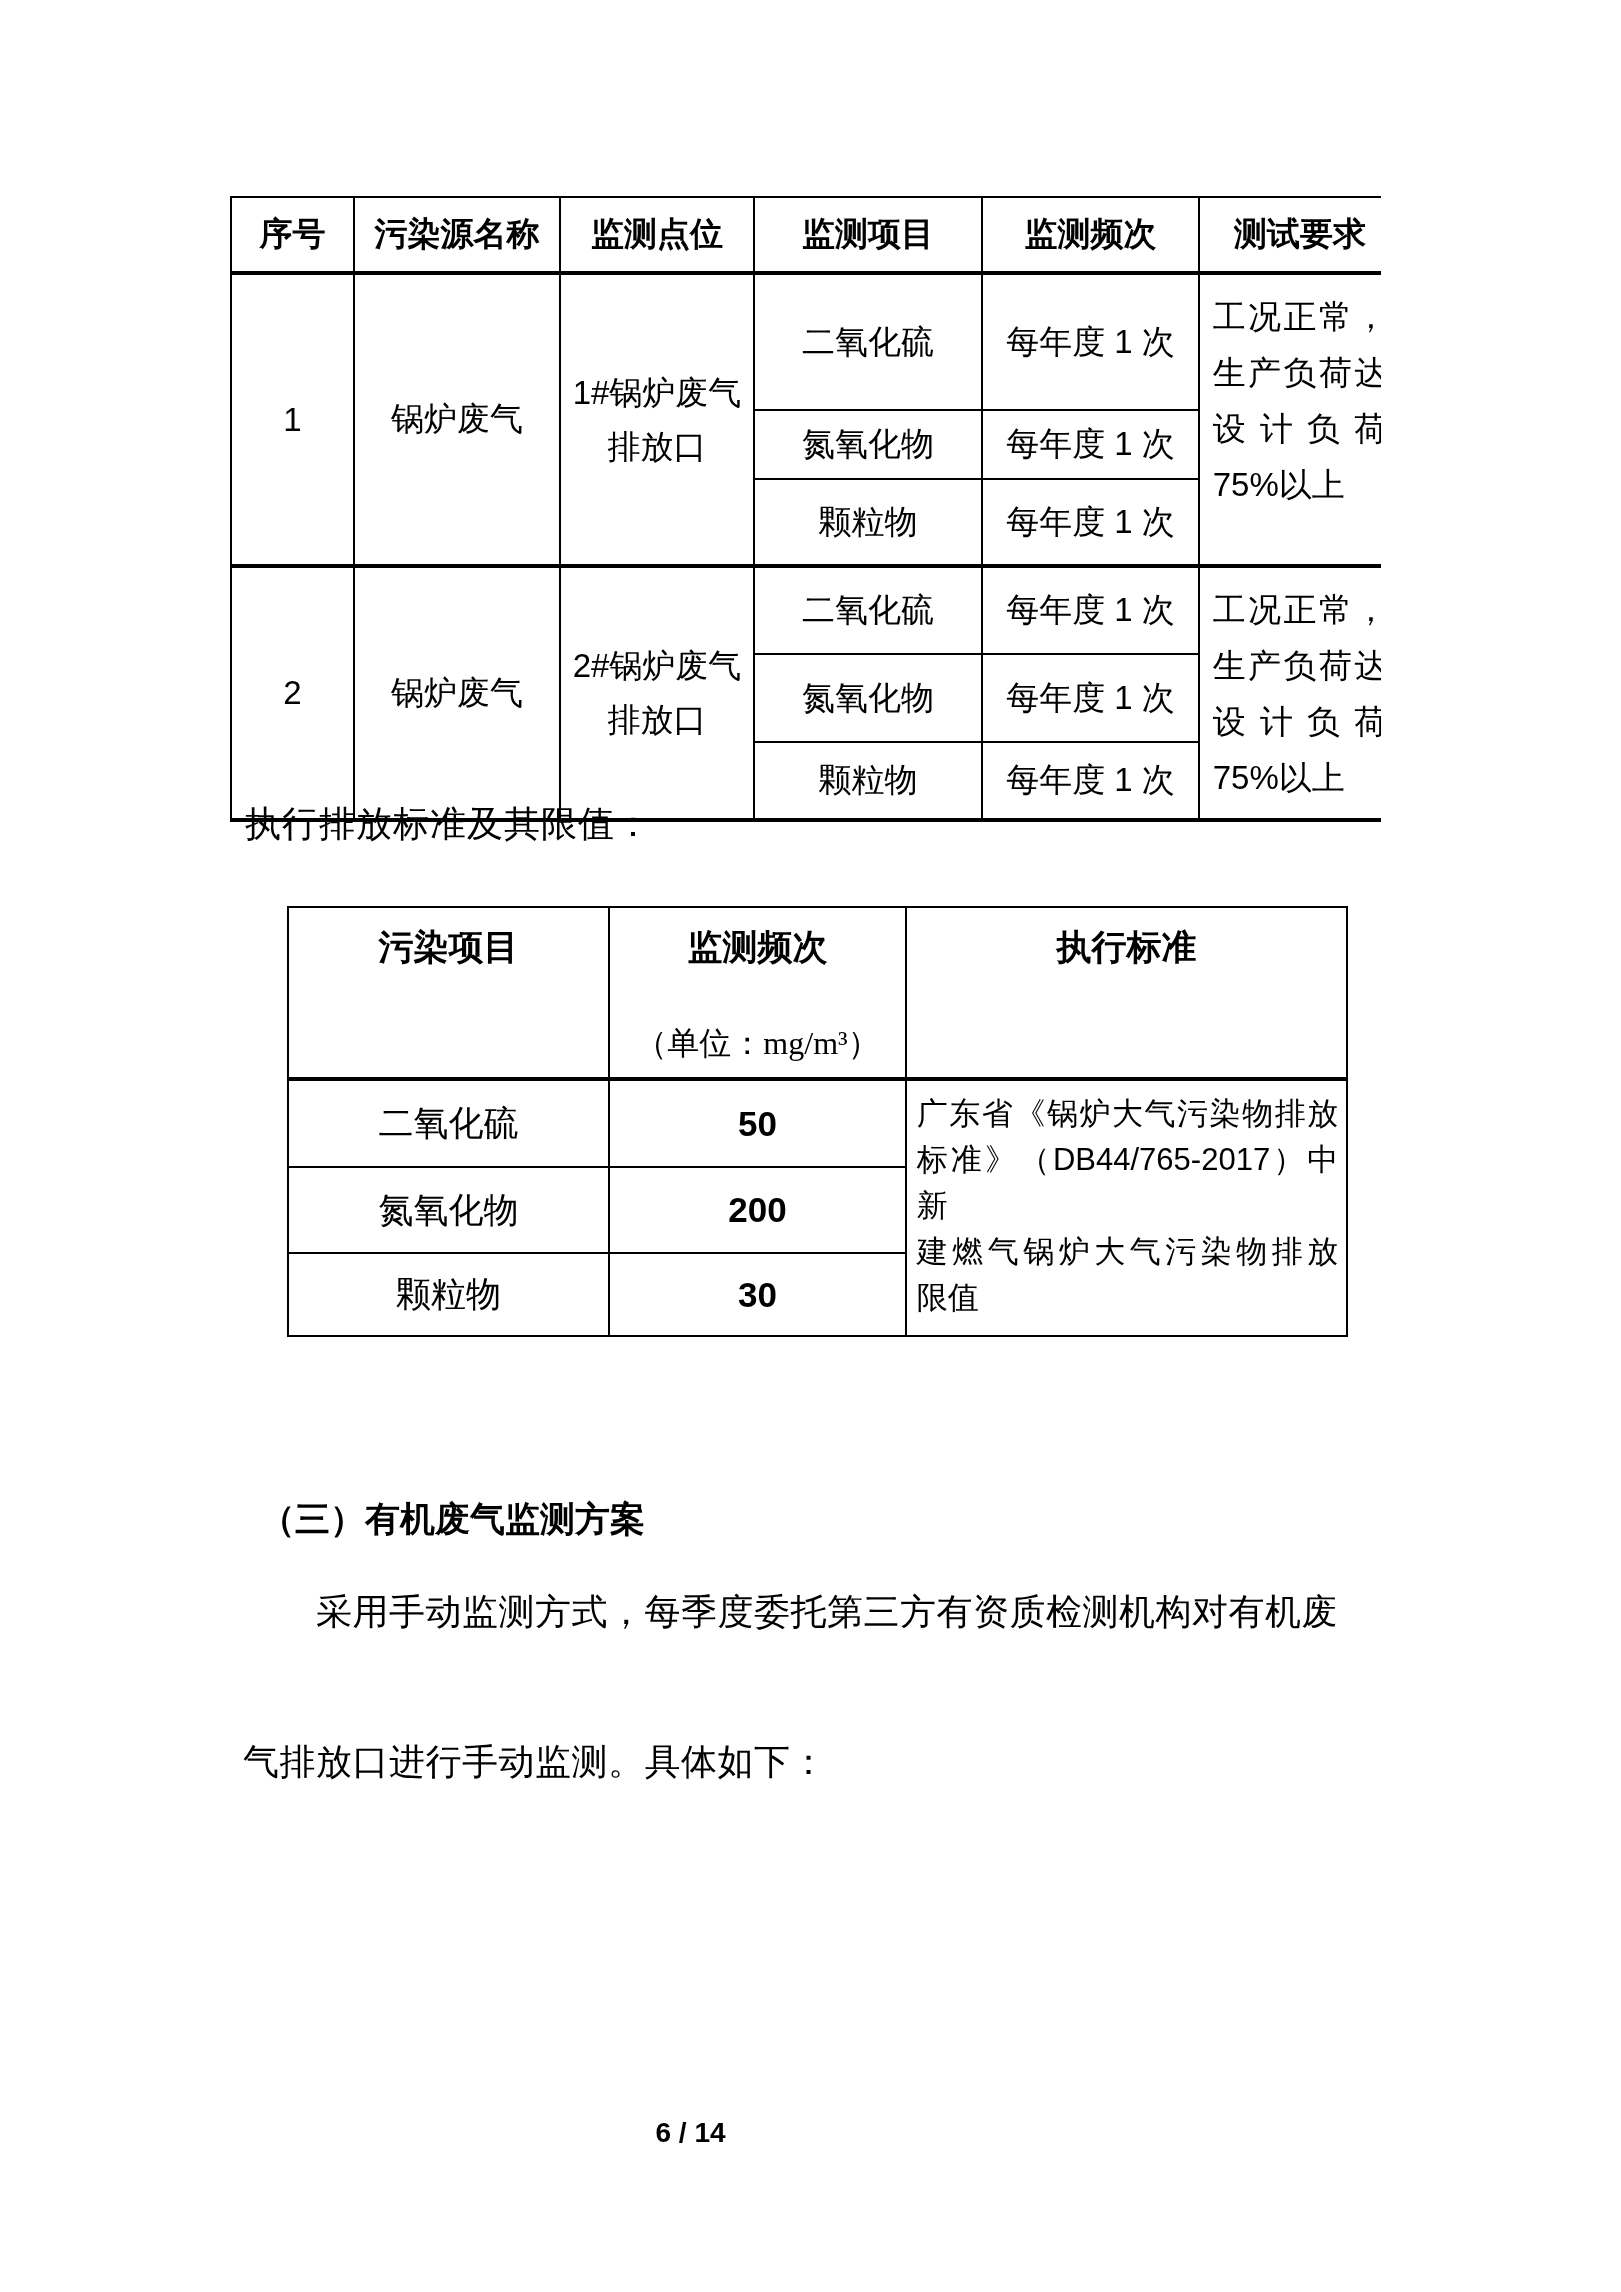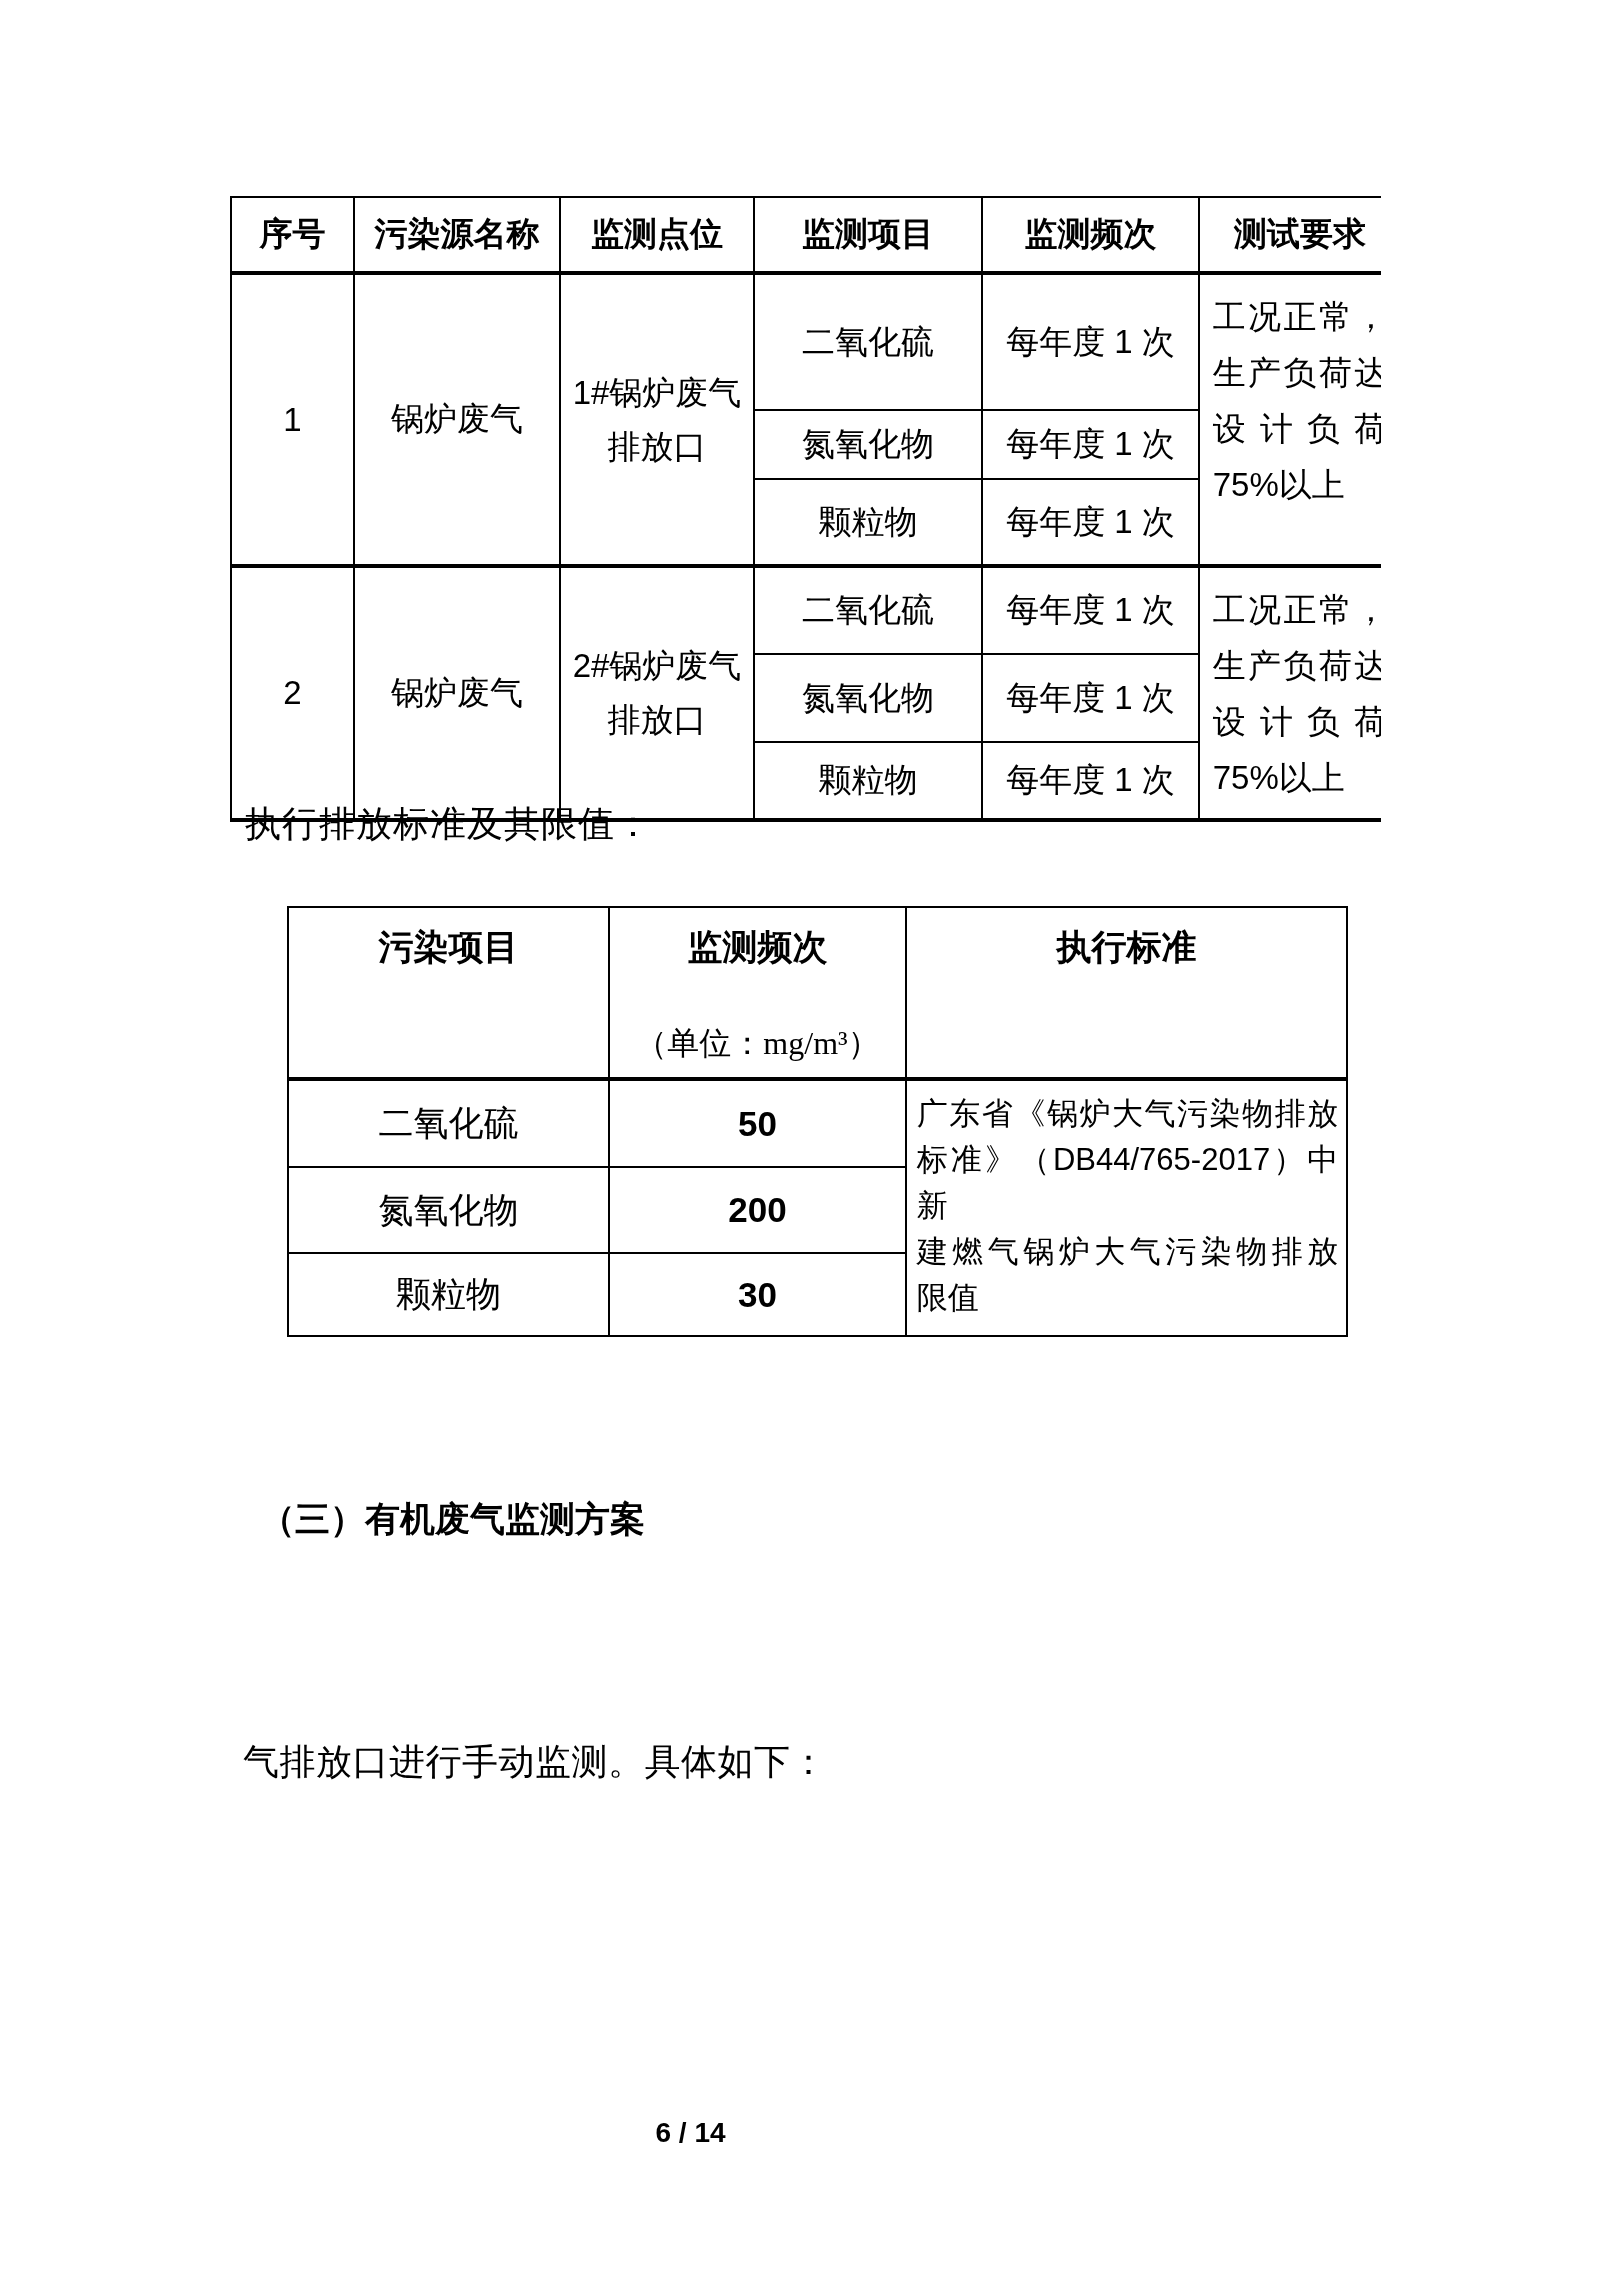--- a/index.html
+++ b/index.html
@@ -233,18 +233,19 @@
       <td class="num-cell">200</td>
     </tr>
     <tr style="height:83px">
       <td>颗粒物</td>
       <td class="num-cell">30</td>
     </tr>
   </tbody>
     </table>
 
   <div class="sec-heading">（三）有机废气监测方案</div>
+  <div class="para-line1">采用手动监测方式，每季度委托第三方有资质检测机构对有机废</div>
   <div class="para-line2">气排放口进行手动监测。具体如下：</div>
 
   <div class="footer">6 / 14</div>
 
 </div>
 
 
 </body></html>

